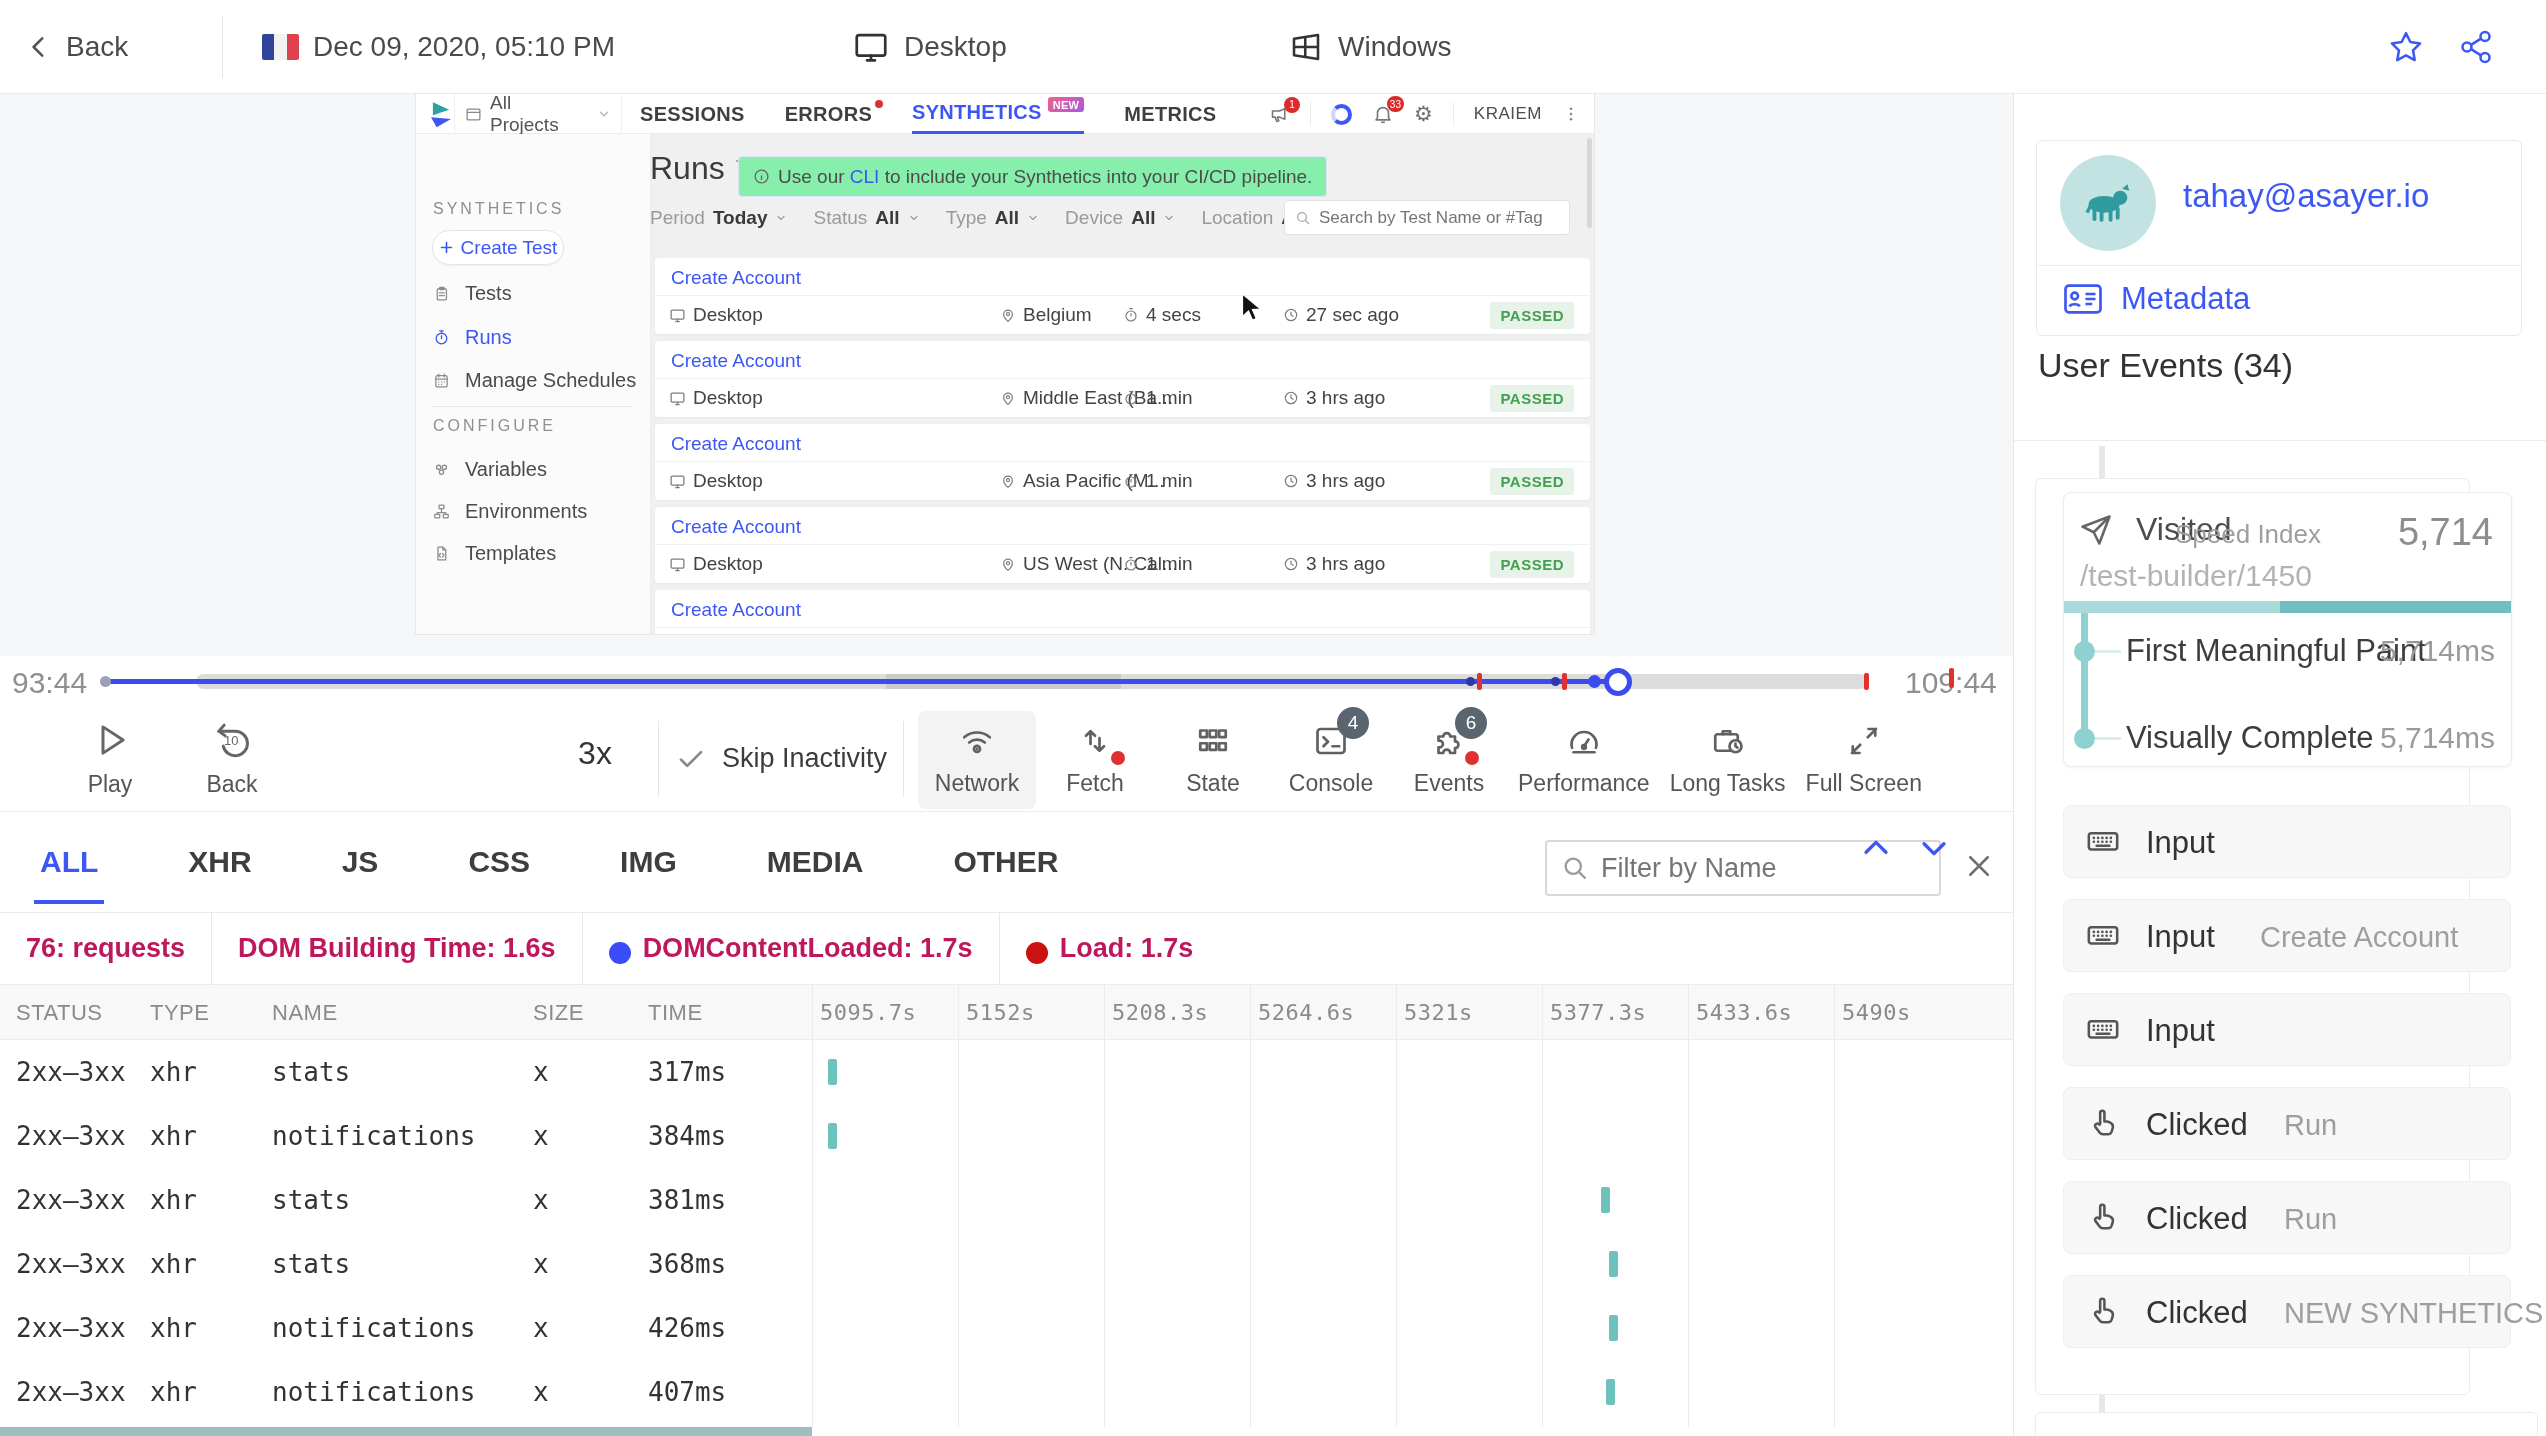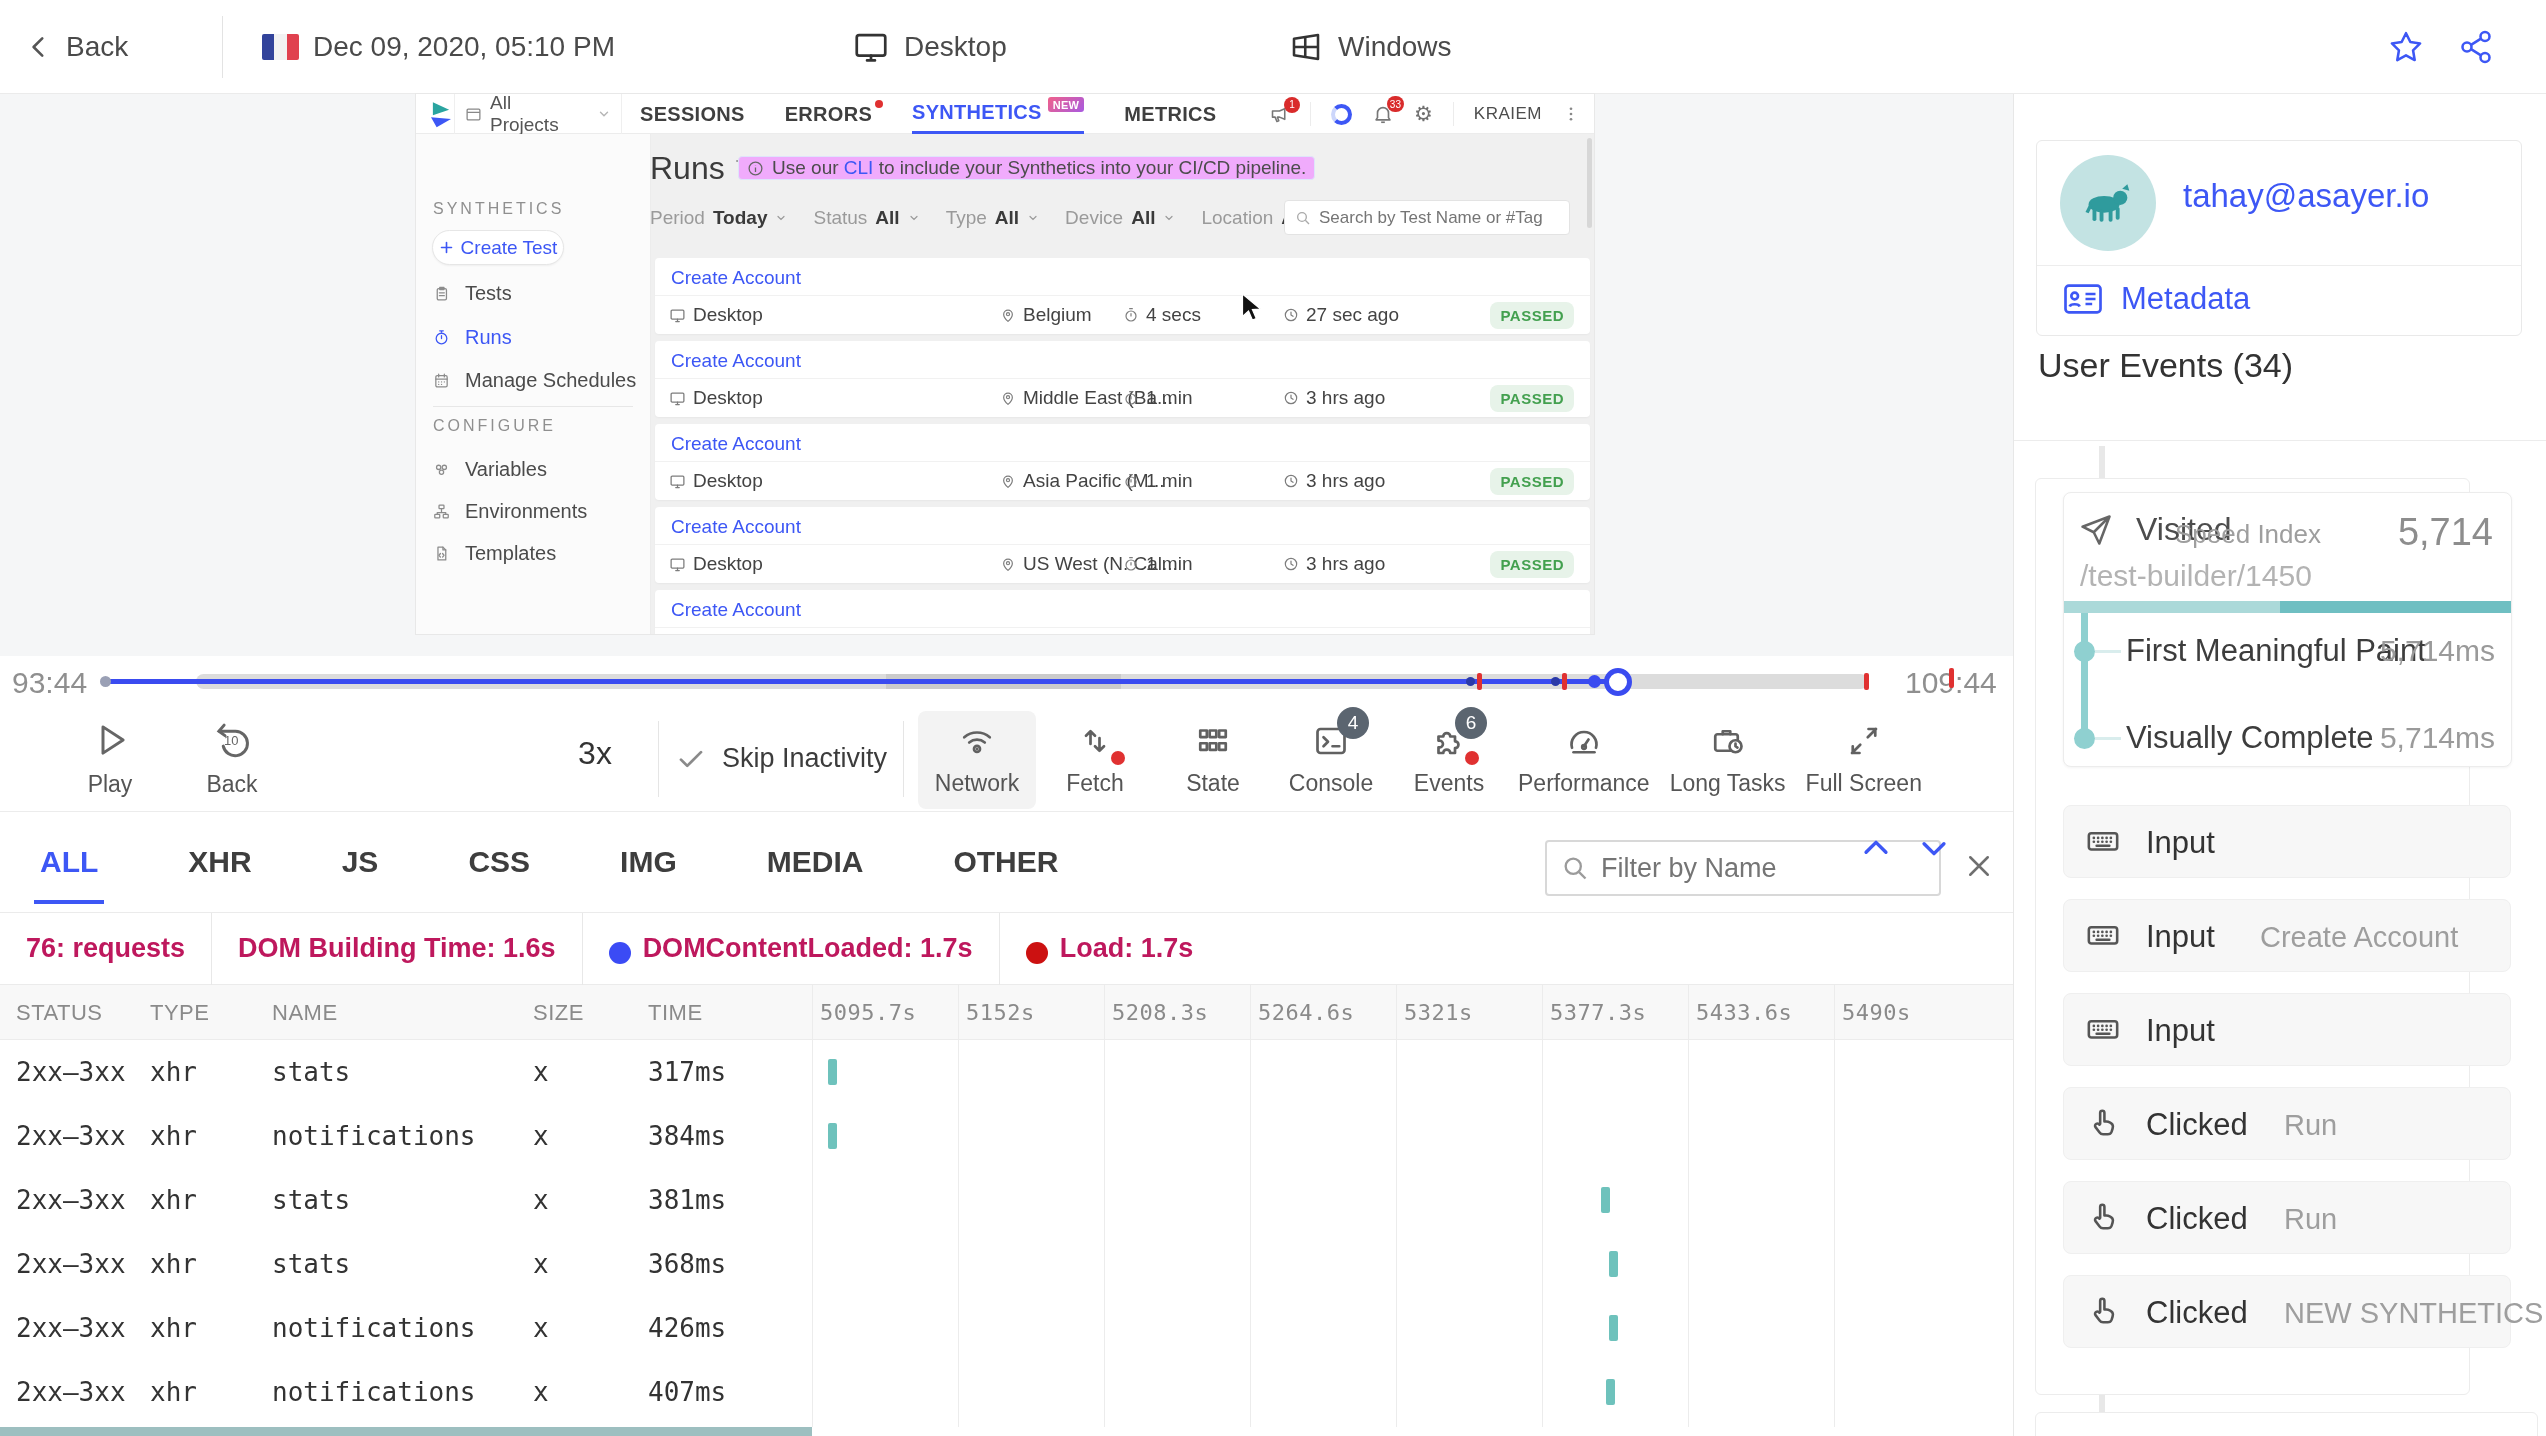--- a/index.html
+++ b/index.html
@@ -38,38 +38,38 @@
   #mini-sidebar { position:absolute; left:0; top:40px; width:235px; height:500px; background:#fbfbfb; border-right:1px solid #ececec; }
   .ms-section { position:absolute; left:17px; font-size:16px; letter-spacing:3px; color:#8f8f8f; }
   #mini-create { position:absolute; left:16px; top:96px; width:132px; height:35px; background:#fff; border:1px solid #e6e6e6; border-radius:999px; display:flex; align-items:center; justify-content:center; gap:7px; color:#3d57f5; font-size:19px; box-shadow:0 1px 2px rgba(0,0,0,.05); cursor:pointer; }
   .ms-item { position:absolute; left:17px; display:flex; align-items:center; gap:15px; font-size:20px; color:#4b4b4b; cursor:pointer; }
   .ms-item .icn { color:#8c8c8c; }
   .ms-item.on, .ms-item.on .icn { color:#3d57f5; }
   #ms-divider { position:absolute; left:17px; top:272px; width:200px; height:1px; background:#e7e7e7; }
 
   #mini-title { position:absolute; left:234px; top:56px; font-size:32px; color:#3b3b3b; }
   #mini-count { font-size:28px; color:#a0a0a0; margin-left:10px; }
-  #mini-banner { position:absolute; left:322px; top:62px; height:24px; display:flex; align-items:center; gap:8px; background:#f0abfc; border:1px solid #dfe4fa; border-radius:4px; padding:0 8px; font-size:19px; color:#4c4c4c; }
+  #mini-banner { position:absolute; left:322px; top:62px; height:41px; display:flex; align-items:center; gap:8px; background:#86efac; border:1px solid #dfe4fa; border-radius:4px; padding:0 14px; font-size:19px; color:#4c4c4c; }
   #mini-banner .blue { color:#3d57f5; }
   #mini-filters { position:absolute; left:234px; top:110px; display:flex; gap:26px; align-items:center; height:28px; }
   .mfilter { display:flex; align-items:center; gap:8px; font-size:19px; cursor:pointer; }
   .mf-l { color:#9a9a9a; }
   .mf-v { color:#3a3a3a; font-weight:700; }
   .mf-c { color:#9a9a9a; }
   #mini-search { position:absolute; left:868px; top:106px; width:286px; height:35px; background:#fff; border:1px solid #e3e3e3; border-radius:4px; display:flex; align-items:center; gap:8px; padding:0 10px; color:#9e9e9e; }
   #mini-search input { border:0; outline:0; font-size:17px; width:230px; color:#555; background:transparent; font-family:inherit; }
 
   #run-list { position:absolute; left:239px; top:164px; width:935px; }
   .run-card { position:absolute; left:0; width:935px; height:76px; background:#fff; border-radius:4px; box-shadow:0 1px 2px rgba(0,0,0,.04); overflow:hidden; cursor:pointer; }
   .rc-name { position:absolute; left:16px; top:9px; color:#3d57f5; font-size:19px; }
   .rc-div { position:absolute; left:0; top:37px; width:935px; height:1px; background:#f1f1f1; }
   .rc-row { position:absolute; left:0; top:38px; width:935px; height:38px; color:#434343; font-size:19px; }
   .rc-row .icn { color:#7d7d7d; }
   .rc-cell { position:absolute; top:0; height:38px; display:flex; align-items:center; gap:7px; }
-  .rc-badge { position:absolute; right:16px; top:6px; background:#e7f3e9; color:#43a04f; font-size:15px; font-weight:700; padding:5px 10px; border-radius:8px; letter-spacing:.5px; }
+  .rc-badge { position:absolute; right:16px; top:6px; background:#e7f3e9; color:#43a04f; font-size:15px; font-weight:700; padding:5px 10px; border-radius:3px; letter-spacing:.5px; }
   #mini-scroll { position:absolute; right:2px; top:44px; width:5px; height:90px; background:#d7d7d7; border-radius:3px; }
 
   #cursor { position:absolute; left:1240px; top:200px; }
 
   
   #timeline { position:absolute; left:0; top:656px; width:2546px; height:51px; background:#fff; }
   .tl-label { position:absolute; top:10px; font-size:30px; color:#8f8f8f; }
   #tl-track { position:absolute; left:196px; top:18px; width:1672px; height:15px; background:#dcdcdc; border-radius:8px; }
   #tl-track-dark { position:absolute; left:886px; top:18px; width:235px; height:15px; background:#cbcbcb; }
   #tl-line { position:absolute; left:105px; top:23px; width:1513px; height:5px; background:#3a4bf0; }

